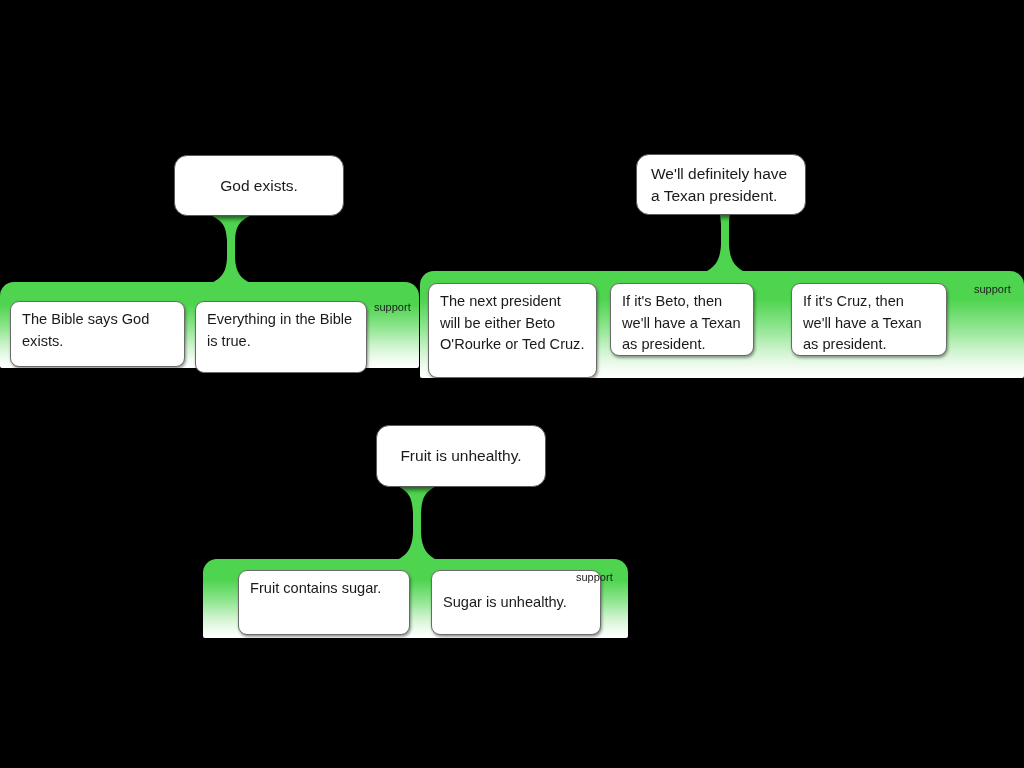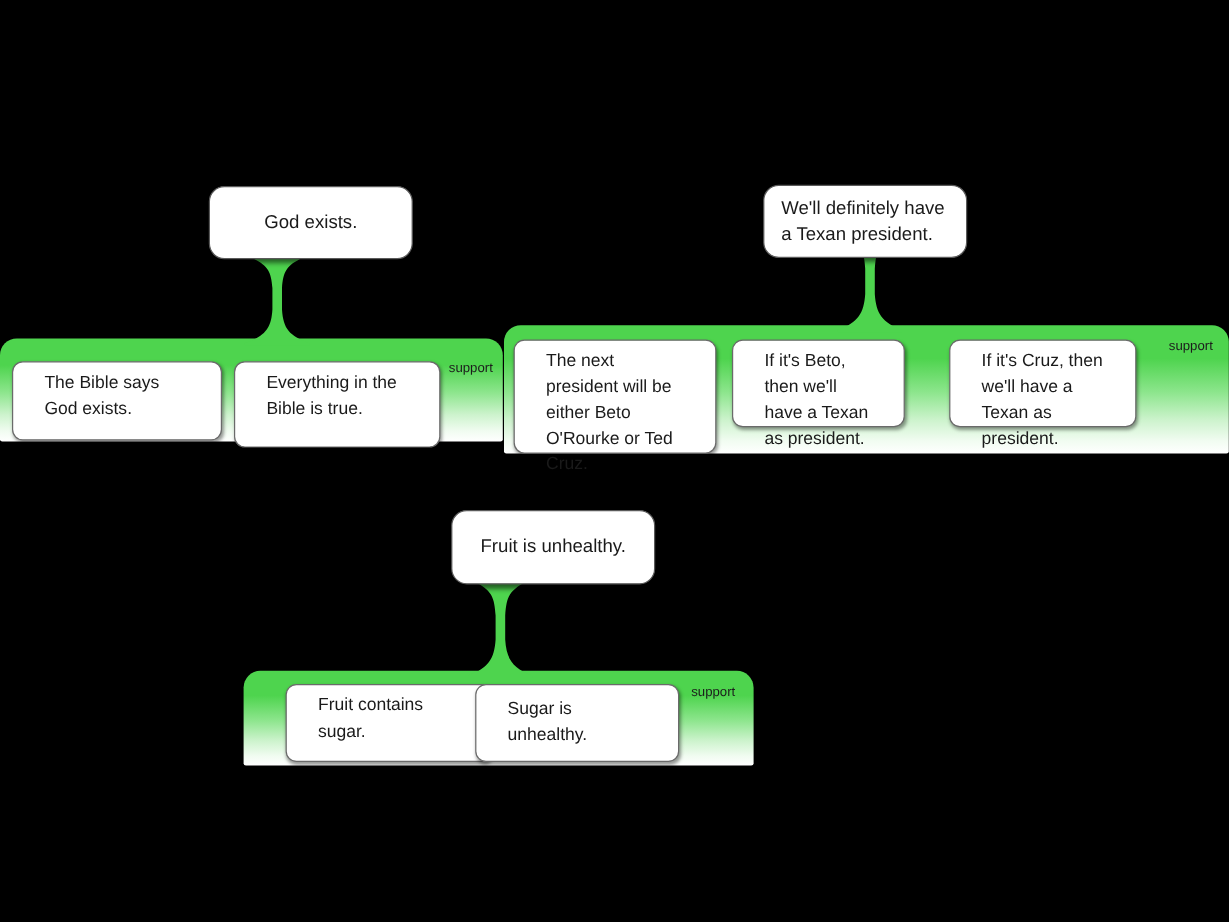--- a/index.html
+++ b/index.html
@@ -84,32 +84,32 @@
     z-index: 22;
   }
 
   
   .premise {
     position: absolute;
     background: #ffffff;
     border: 1px solid #6a6a6a;
     border-radius: 9px;
     box-sizing: border-box;
-    padding: 7px 26px;
+    padding: 7px 11px;
     font-size: 14.6px;
     line-height: 21.5px;
     color: #1a1a1a;
     box-shadow: 1px 2px 3px rgba(0,0,0,0.4);
     z-index: 20;
     display: flex;
     flex-direction: column;
     text-align: left;
   }
   .premise.vtop    { justify-content: flex-start; }
-  .premise.vcenter { justify-content: center; }
+  .premise.vcenter { justify-content: center; margin-left: 35px; }
 
   
   .connector {
     position: absolute;
     z-index: 12;
     overflow: visible;
   }
   .connector svg { display: block; }
 </style>
 </head>

